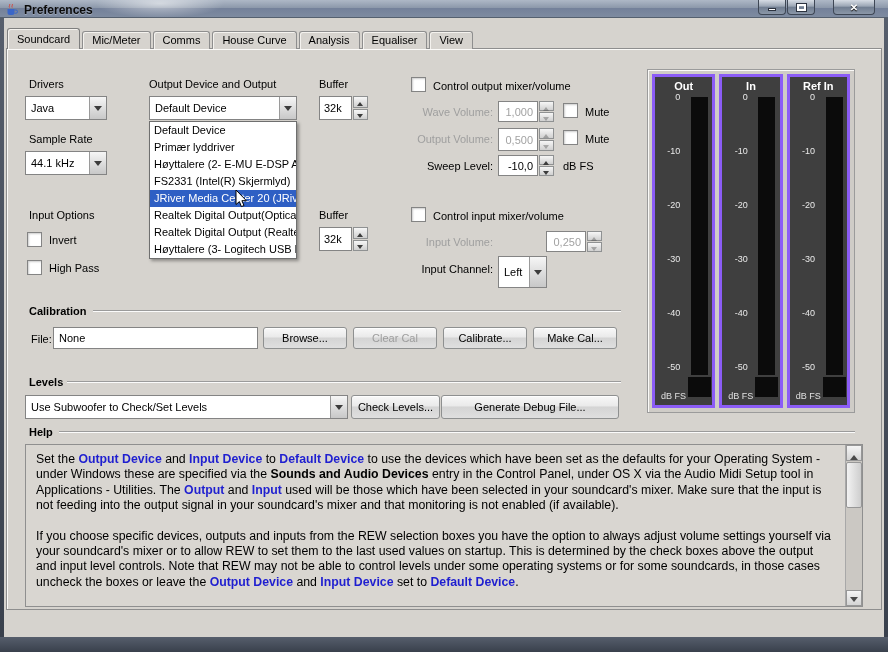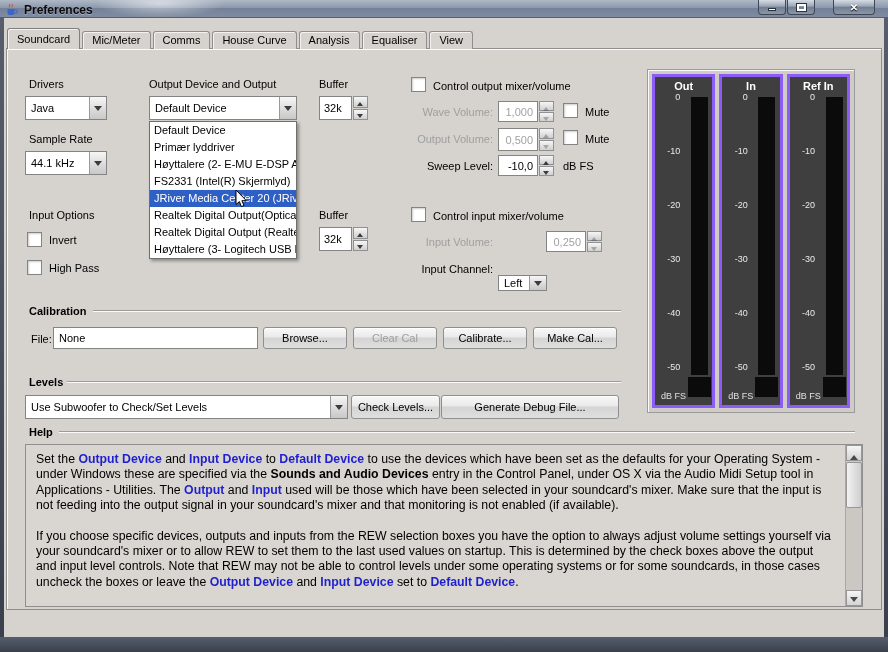--- a/index.html
+++ b/index.html
@@ -239,21 +239,21 @@
   <span class="lbl dis right" style="left:398px;top:187px;">Input Volume:</span>
   <div class="spin dis" style="left:491px;top:182px;height:21px;margin-left:48px;">
     <span class="spin-field num dis" style="width:40px;">0,250</span>
     <span class="spin-btns">
       <span class="spin-btn up"></span>
       <span class="spin-btn down"></span>
     </span>
   </div>
 
   <span class="lbl right" style="left:398px;top:214px;">Input Channel:</span>
-  <div class="combo" style="left:491px;top:207px;width:49px;height:16px;margin-top:19px;">
+  <div class="combo" style="left:491px;top:207px;width:49px;height:32px;">
     <span class="combo-val">Left</span>
     <span class="combo-btn"></span>
   </div>
 
   <span class="sect" style="left:22px;top:256px;">Calibration</span>
   <div class="etch" style="left:86px;top:261px;width:528px;"></div>
   <span class="lbl" style="left:24px;top:284px;">File:</span>
   <div class="field" style="left:46px;top:278px;width:205px;height:22px;">None</div>
   <div class="calrow" style="left:256px;top:278px;">
       <div class="btn">Browse...</div>

